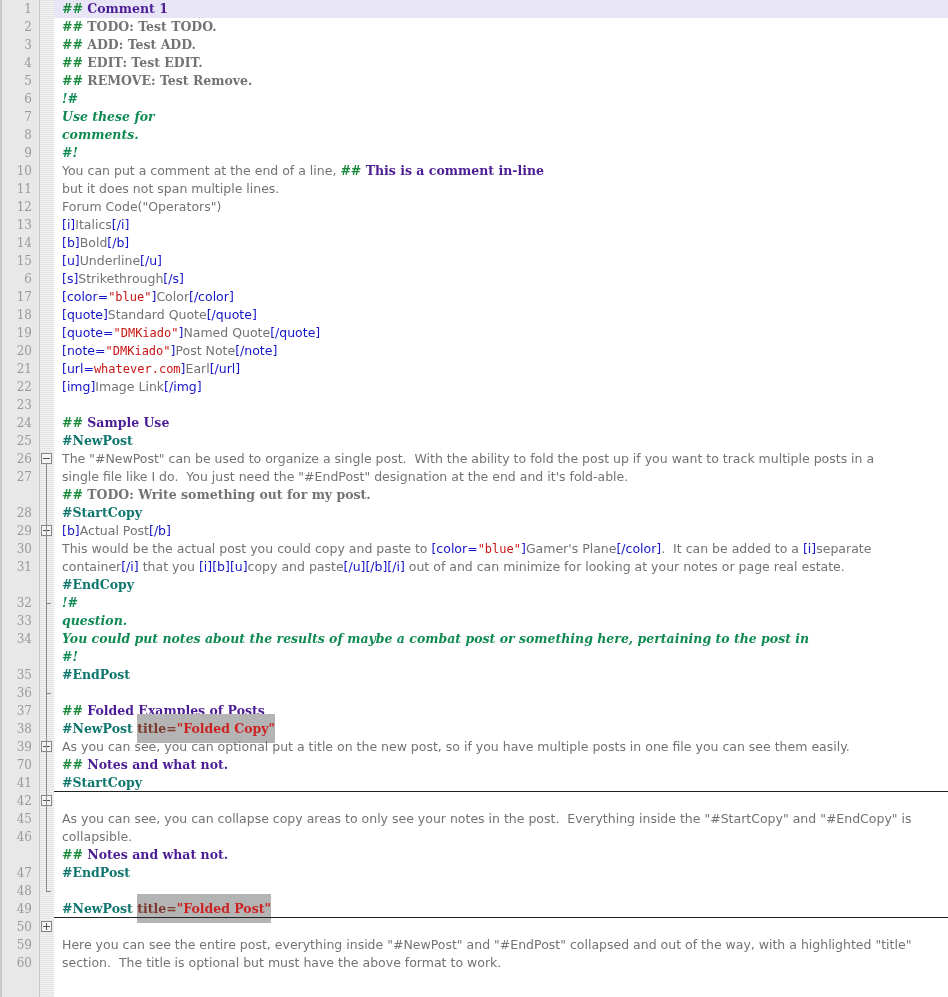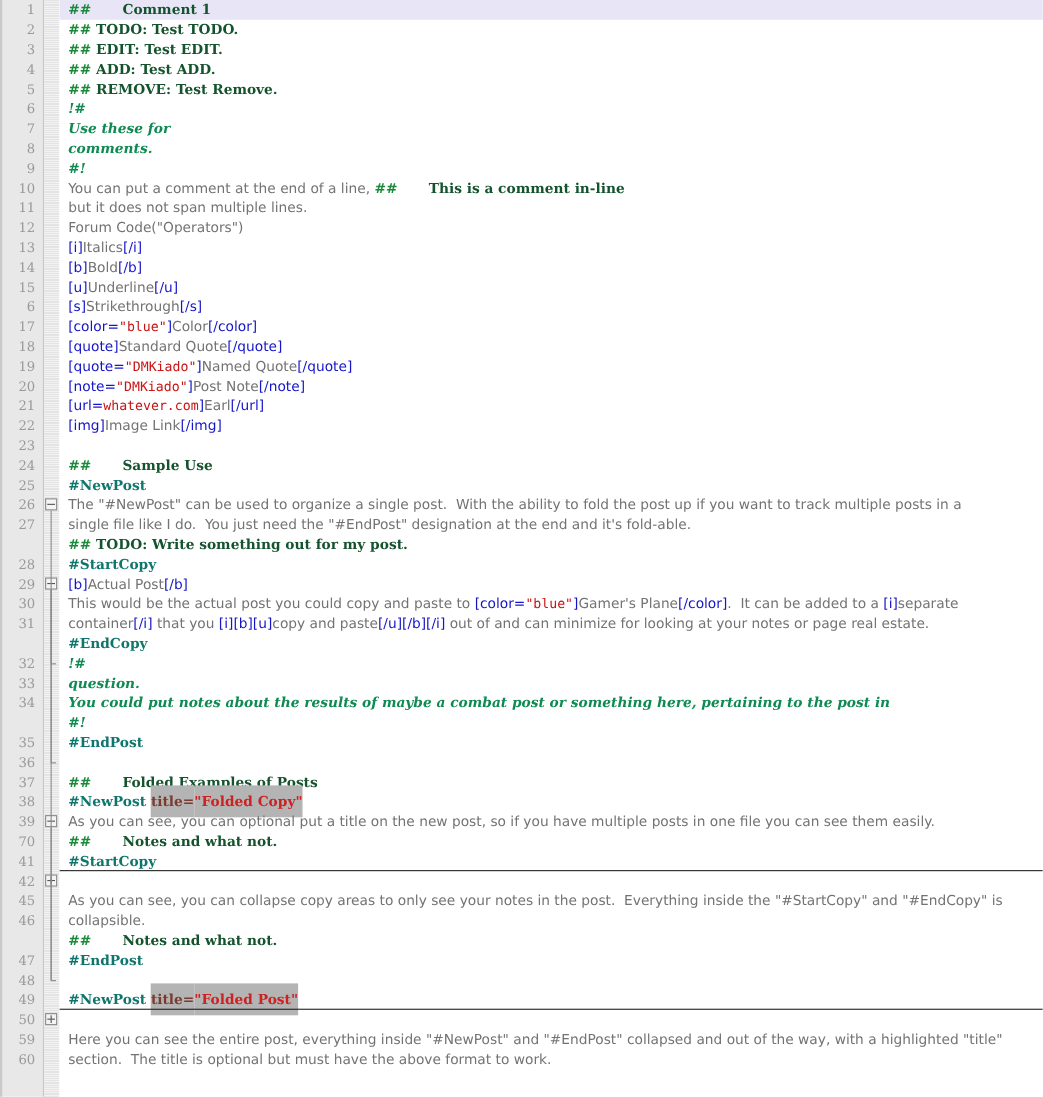--- a/index.html
+++ b/index.html
@@ -59,23 +59,23 @@
   }
   .gutter .row.blankrow{color:transparent;}
   .code-col .row{
     padding-left:8px;
     box-sizing:border-box;
     color:#1b1b1b;
   }
   .row.cur{background:#e8e6f6;}
 
   
-  .c-comment  {color:#14532d;font-family:"DejaVu Serif",serif;font-weight:bold;margin-left:24px;}
+  .c-comment  {color:#4c1d95;font-family:"DejaVu Serif",serif;font-weight:bold;}
   .c-hash     {color:#1a8a3a;font-family:"DejaVu Serif",serif;font-weight:bold;}
-  .c-todo     {color:#14532d;font-family:"DejaVu Serif",serif;font-weight:bold;}
+  .c-todo     {color:#737373;font-family:"DejaVu Serif",serif;font-weight:bold;}
   .c-multi    {color:#0f8a52;font-family:"DejaVu Serif",serif;font-style:italic;font-weight:bold;}
   .c-plain    {color:#737373;}
   .c-tag      {color:#1414c8;}
   .c-attr     {color:#c81414;font-family:"DejaVu Sans Mono",monospace;font-size:12px;}
   .c-kw       {color:#0f766e;font-family:"DejaVu Serif",serif;font-weight:bold;}
   .c-title    {color:#7a3b2e;font-family:"DejaVu Serif",serif;font-weight:bold;}
   .c-titleval {color:#cc2222;font-family:"DejaVu Serif",serif;font-weight:bold;}
   .hl-title   {background:#b4b4b4;padding:7px 0;}
 
   
@@ -234,22 +234,22 @@
       <div class="fmark plus" style="top: 921px;"></div>
       <div class="fline" style="top: 464px; height: 229px;"></div>
       <div class="fline" style="top: 536px; height: 355px;"></div>
       <div class="fline" style="top: 536px; height: 67px;"></div>
       <div class="fline" style="top: 752px; height: 139px;"></div>
     </div>
   <div class="code-col">
     <div id="code-rows">
         <div class="row cur"><span class="c-hash">## </span><span class="c-comment">Comment 1</span></div>
         <div class="row"><span class="c-hash">## </span><span class="c-todo">TODO: Test TODO.</span></div>
+        <div class="row"><span class="c-hash">## </span><span class="c-todo">ADD: Test ADD.</span></div>
         <div class="row"><span class="c-hash">## </span><span class="c-todo">EDIT: Test EDIT.</span></div>
-        <div class="row"><span class="c-hash">## </span><span class="c-todo">ADD: Test ADD.</span></div>
         <div class="row"><span class="c-hash">## </span><span class="c-todo">REMOVE: Test Remove.</span></div>
         <div class="row"><span class="c-multi">!#</span></div>
         <div class="row"><span class="c-multi">Use these for</span></div>
         <div class="row"><span class="c-multi">comments.</span></div>
         <div class="row"><span class="c-multi">#!</span></div>
         <div class="row"><span class="c-plain">You can put a comment at the end of a line, </span><span class="c-hash">## </span><span class="c-comment">This is a comment in-line</span></div>
         <div class="row"><span class="c-plain">but it does not span multiple lines.</span></div>
         <div class="row"><span class="c-plain">Forum Code("Operators")</span></div>
         <div class="row"><span class="c-tag">[i]</span><span class="c-plain">Italics</span><span class="c-tag">[/i]</span></div>
         <div class="row"><span class="c-tag">[b]</span><span class="c-plain">Bold</span><span class="c-tag">[/b]</span></div>

